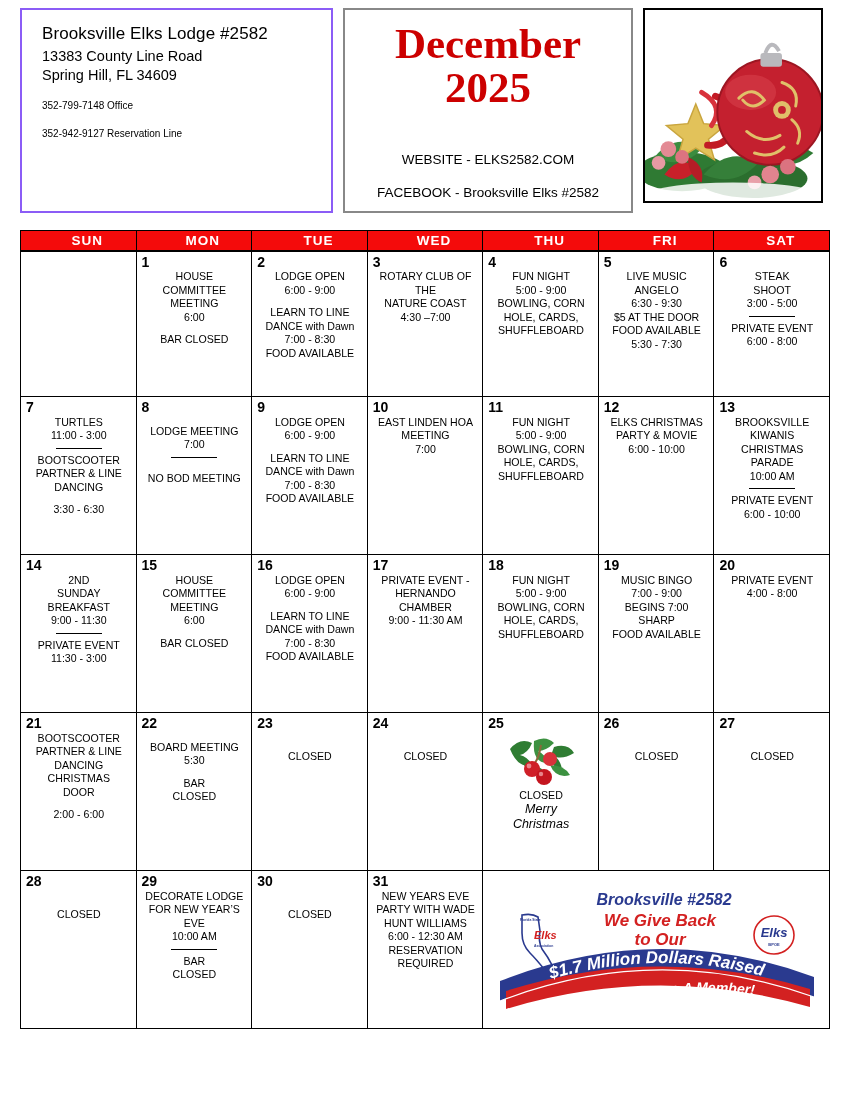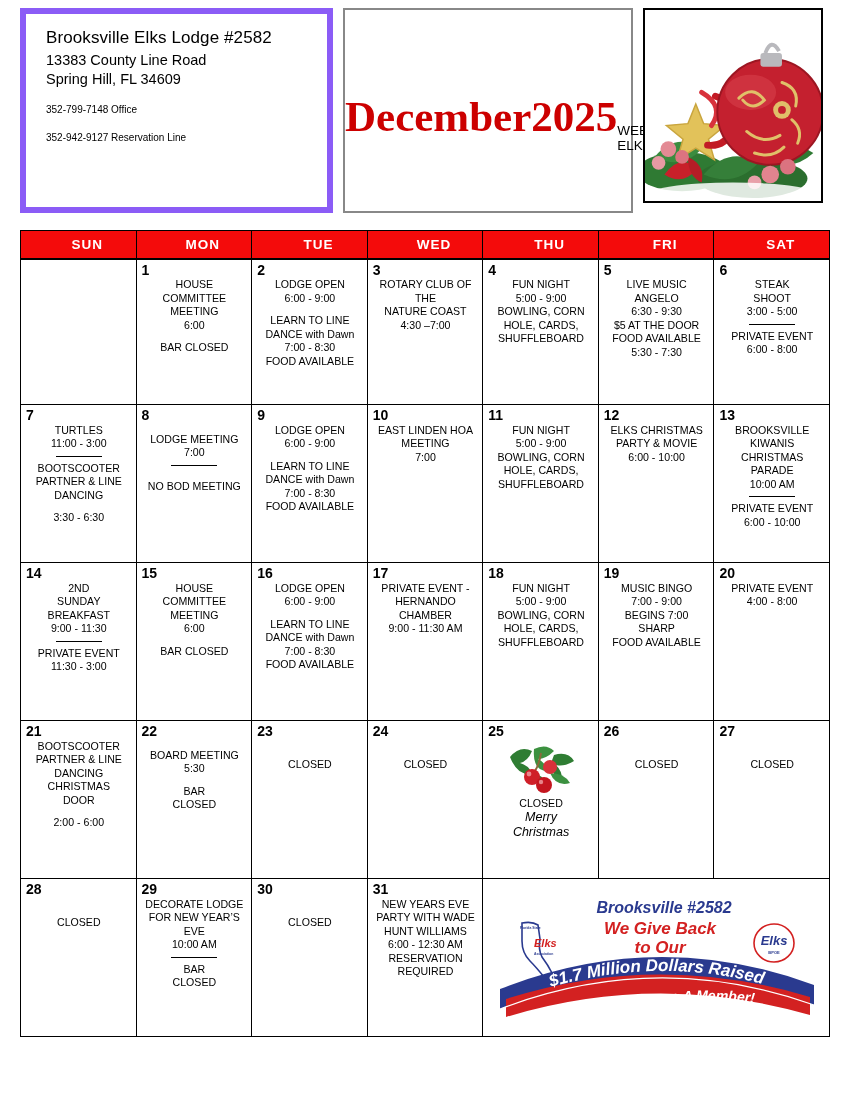--- a/index.html
+++ b/index.html
@@ -10,31 +10,31 @@
     font-family: "Liberation Sans", sans-serif;
     color: #000;
   }
   .page { position: relative; width: 850px; height: 1100px; padding: 8px 20px 0 20px; }
 
   
   .header { display: flex; gap: 10px; height: 210px; align-items: flex-start; }
 
   .lodge-box {
     width: 313px; height: 205px;
-    border: 6px solid #8b5cf6;
+    border: 2px solid #8b5cf6;
     padding: 14px 10px 0 20px;
   }
   .lodge-name { font-size: 17px; letter-spacing: .1px; margin-bottom: 4px; }
   .lodge-line { font-size: 14.5px; margin-bottom: 3px; }
   .lodge-phone { font-size: 10px; margin-top: 17px; }
 
   .title-box {
     width: 290px; height: 205px;
     border: 2px solid #888;
-    display: flex; flex-direction: row;
+    display: flex; flex-direction: column;
     align-items: center; padding-top: 12px;
   }
   .month-title {
     font-family: "Liberation Serif", serif;
     font-weight: bold; color: #cc0000;
     font-size: 43px; line-height: 1.02; text-align: center;
   }
   .web-line { font-size: 13.5px; margin-top: 42px; }
   .fb-line { font-size: 13.5px; margin-top: 18px; }
 
@@ -43,21 +43,21 @@
     border: 2px solid #000; overflow: hidden;
     position: relative; background: #fff;
   }
   .orn-svg { position: absolute; inset: 0; width: 100%; height: 100%; }
 
   
   .cal { width: 810px; margin-top: 12px; border-collapse: collapse; table-layout: fixed; }
   .cal th {
     background: #f40b0b; color: #fff;
     font-size: 13.5px; font-weight: bold; letter-spacing: 1px;
-    height: 28px; border: 1px solid #000; border-bottom: 2px solid #000; padding-left: 19px;
+    height: 20px; border: 1px solid #000; border-bottom: 2px solid #000; padding-left: 19px;
   }
   .cal td {
     border: 1px solid #000;
     vertical-align: top;
     padding: 3px 4px 4px 5px;
     height: 158px;
     width: 115.7px;
   }
   .cal tr.week-1 td { height: 146px; }
   .daynum { font-size: 14px; font-weight: bold; line-height: 1.05; }

